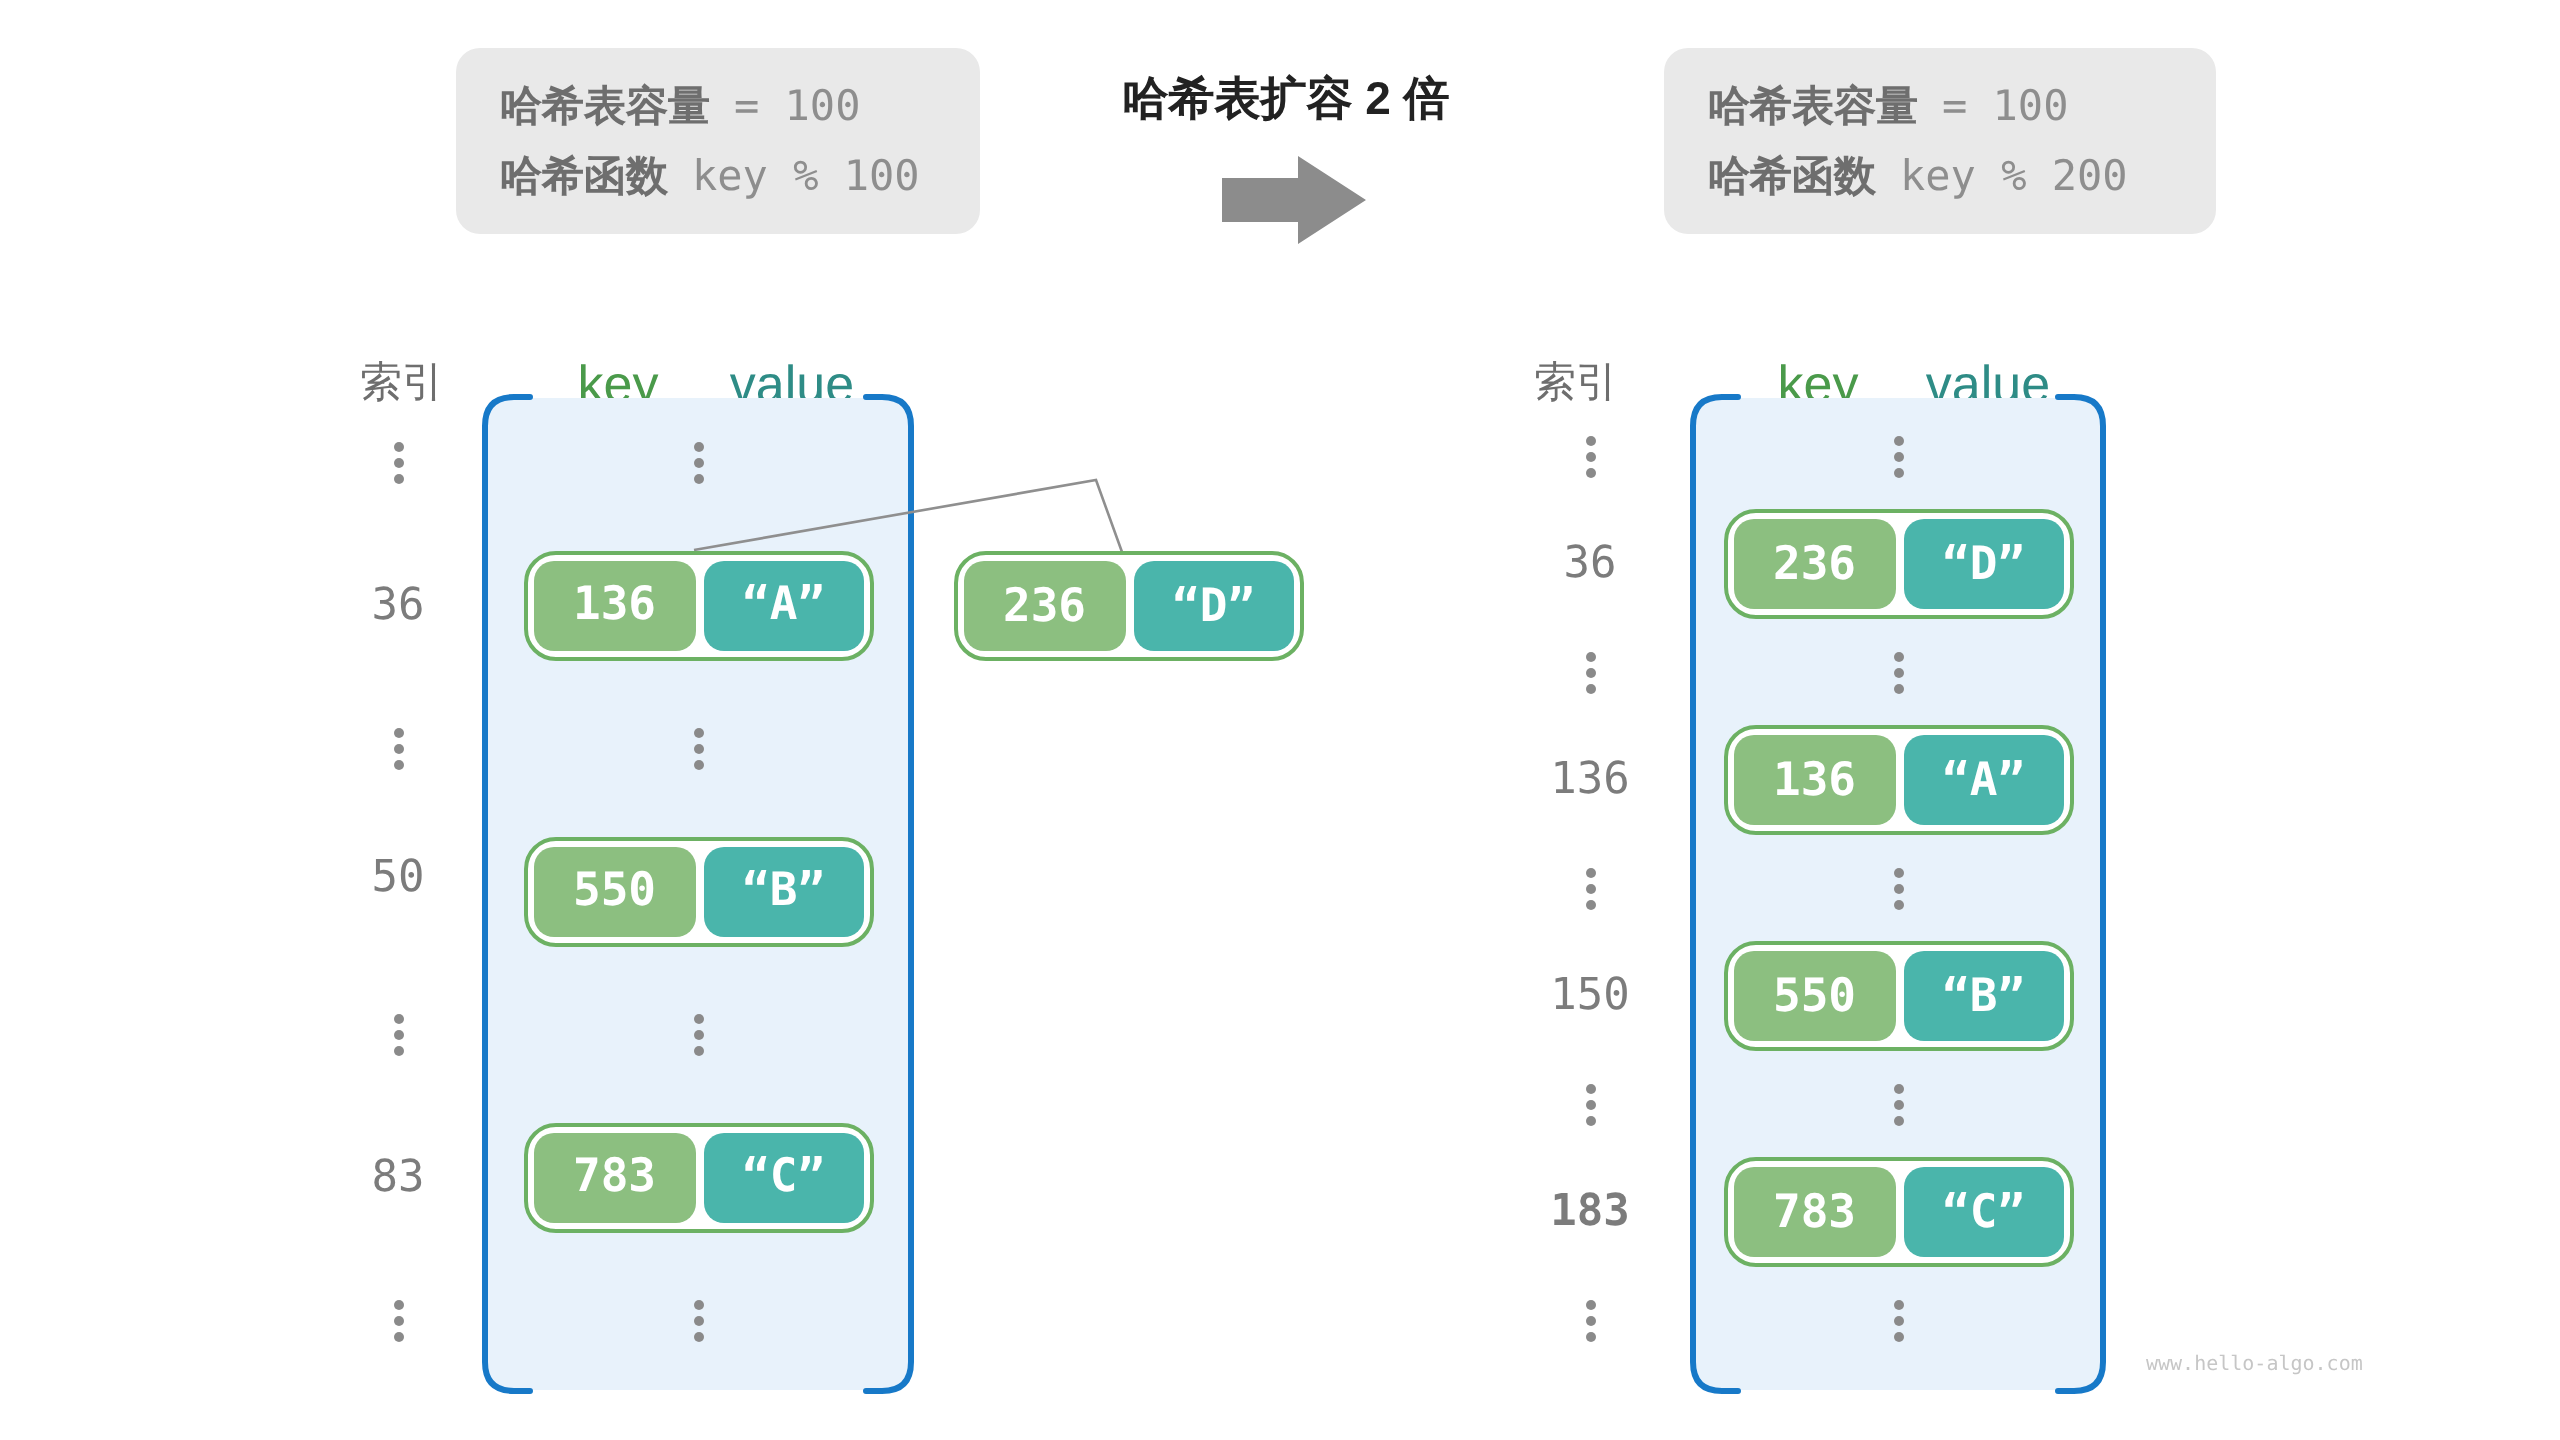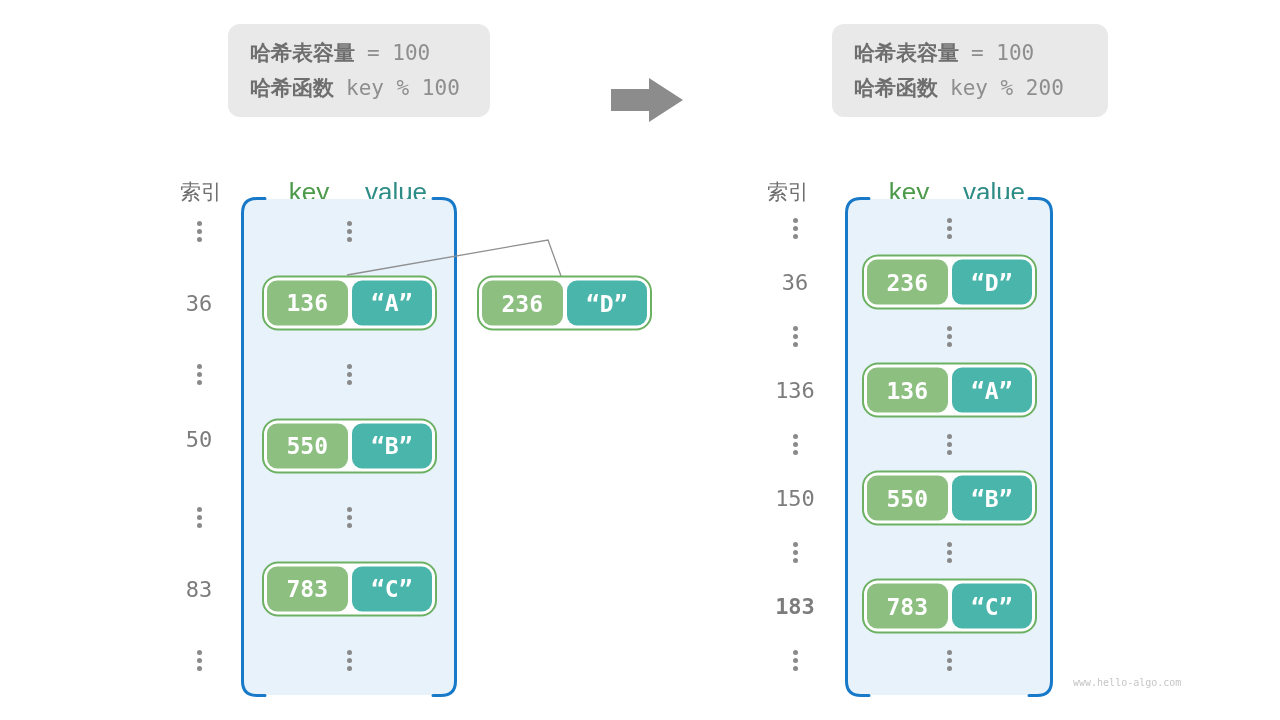--- a/index.html
+++ b/index.html
@@ -74,20 +74,21 @@
     <div class="info-line">
       <span class="cn-bold">哈希表容量</span>
       <span class="mono-val">= 100</span>
     </div>
     <div class="info-line">
       <span class="cn-bold">哈希函数</span>
       <span class="mono-val">key % 100</span>
     </div>
   </div>
 
+  <div class="fig-title">哈希表扩容 2 倍</div>
   <svg class="abs" style="left:606px;top:74px;" width="80" height="52" viewBox="0 0 80 52">
     <polygon points="5,15 43,15 43,4 77,26 43,48 43,37 5,37" fill="var(--arrow-gray)"></polygon>
   </svg>
 
   <div class="info-box" style="left:810px;top:24px;width:276px;height:93px;">
     <div class="info-line">
       <span class="cn-bold">哈希表容量</span>
       <span class="mono-val">= 100</span>
     </div>
     <div class="info-line">

